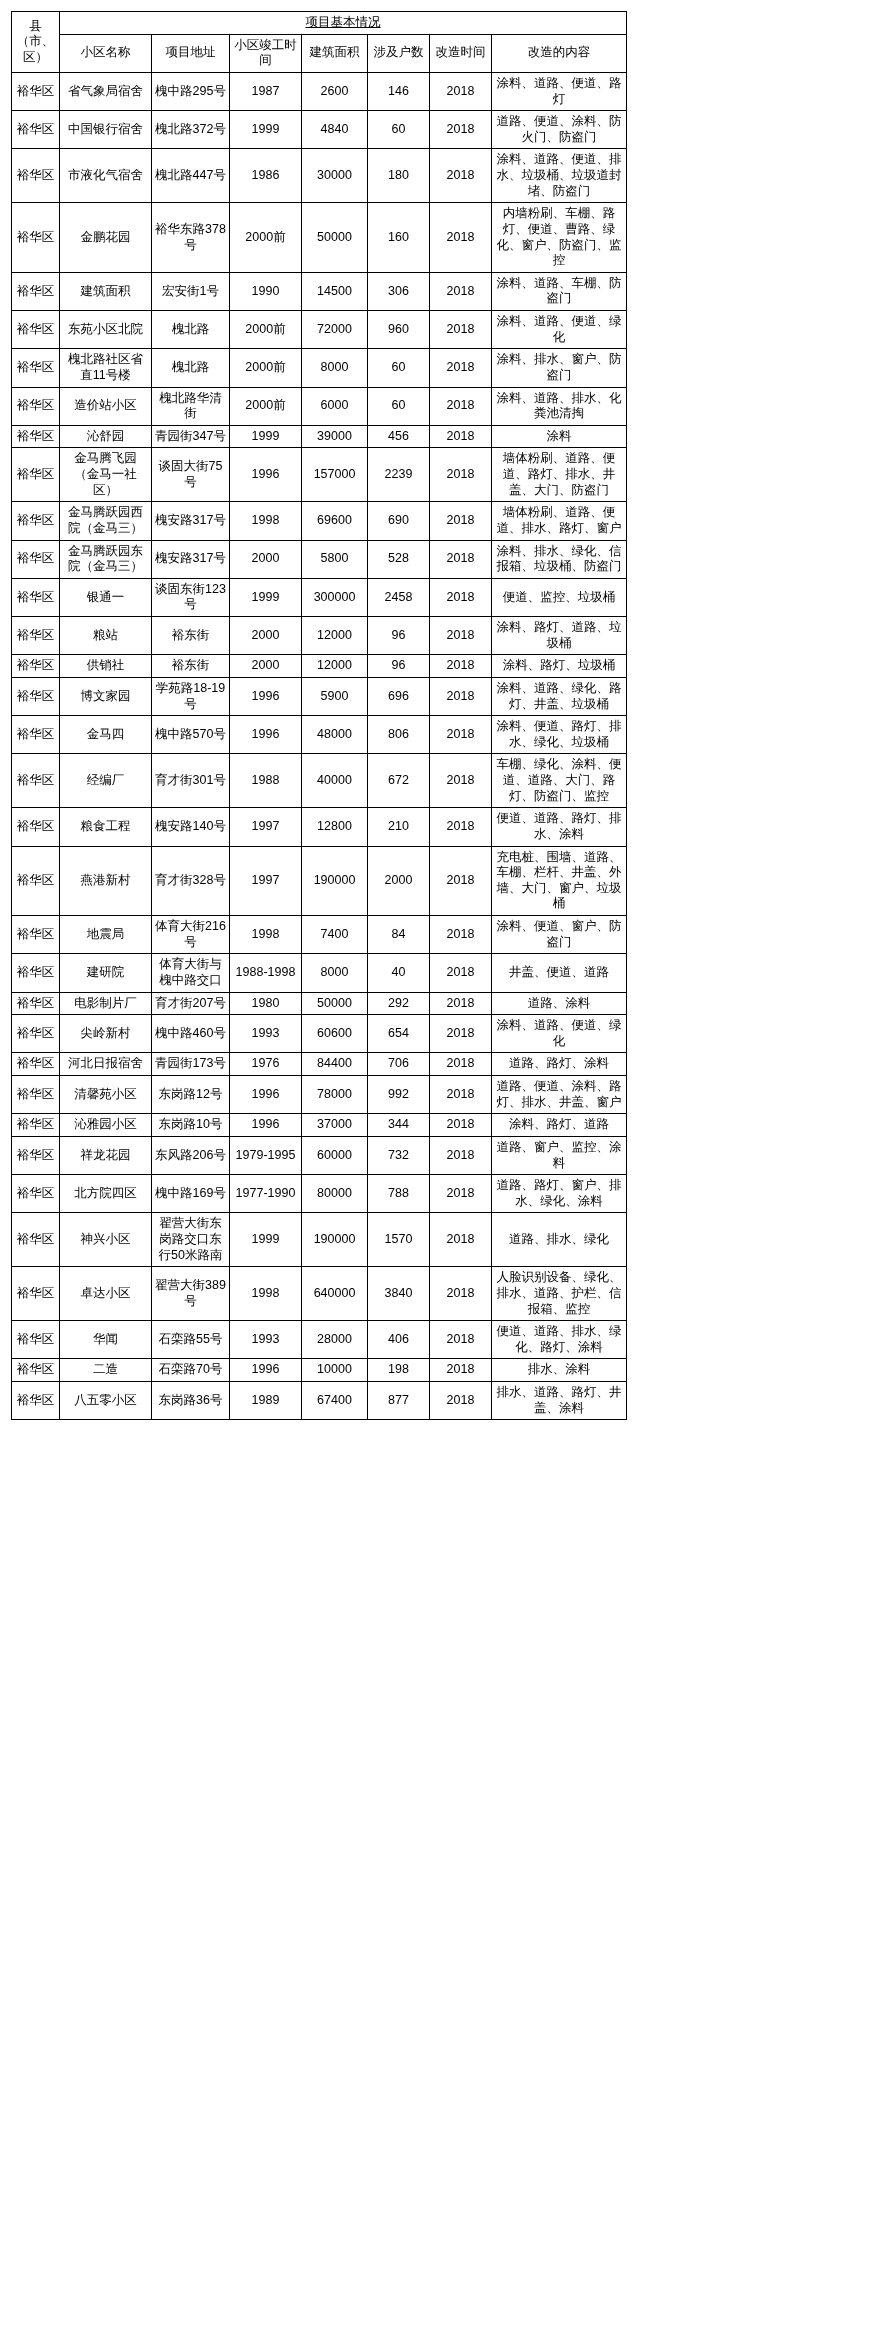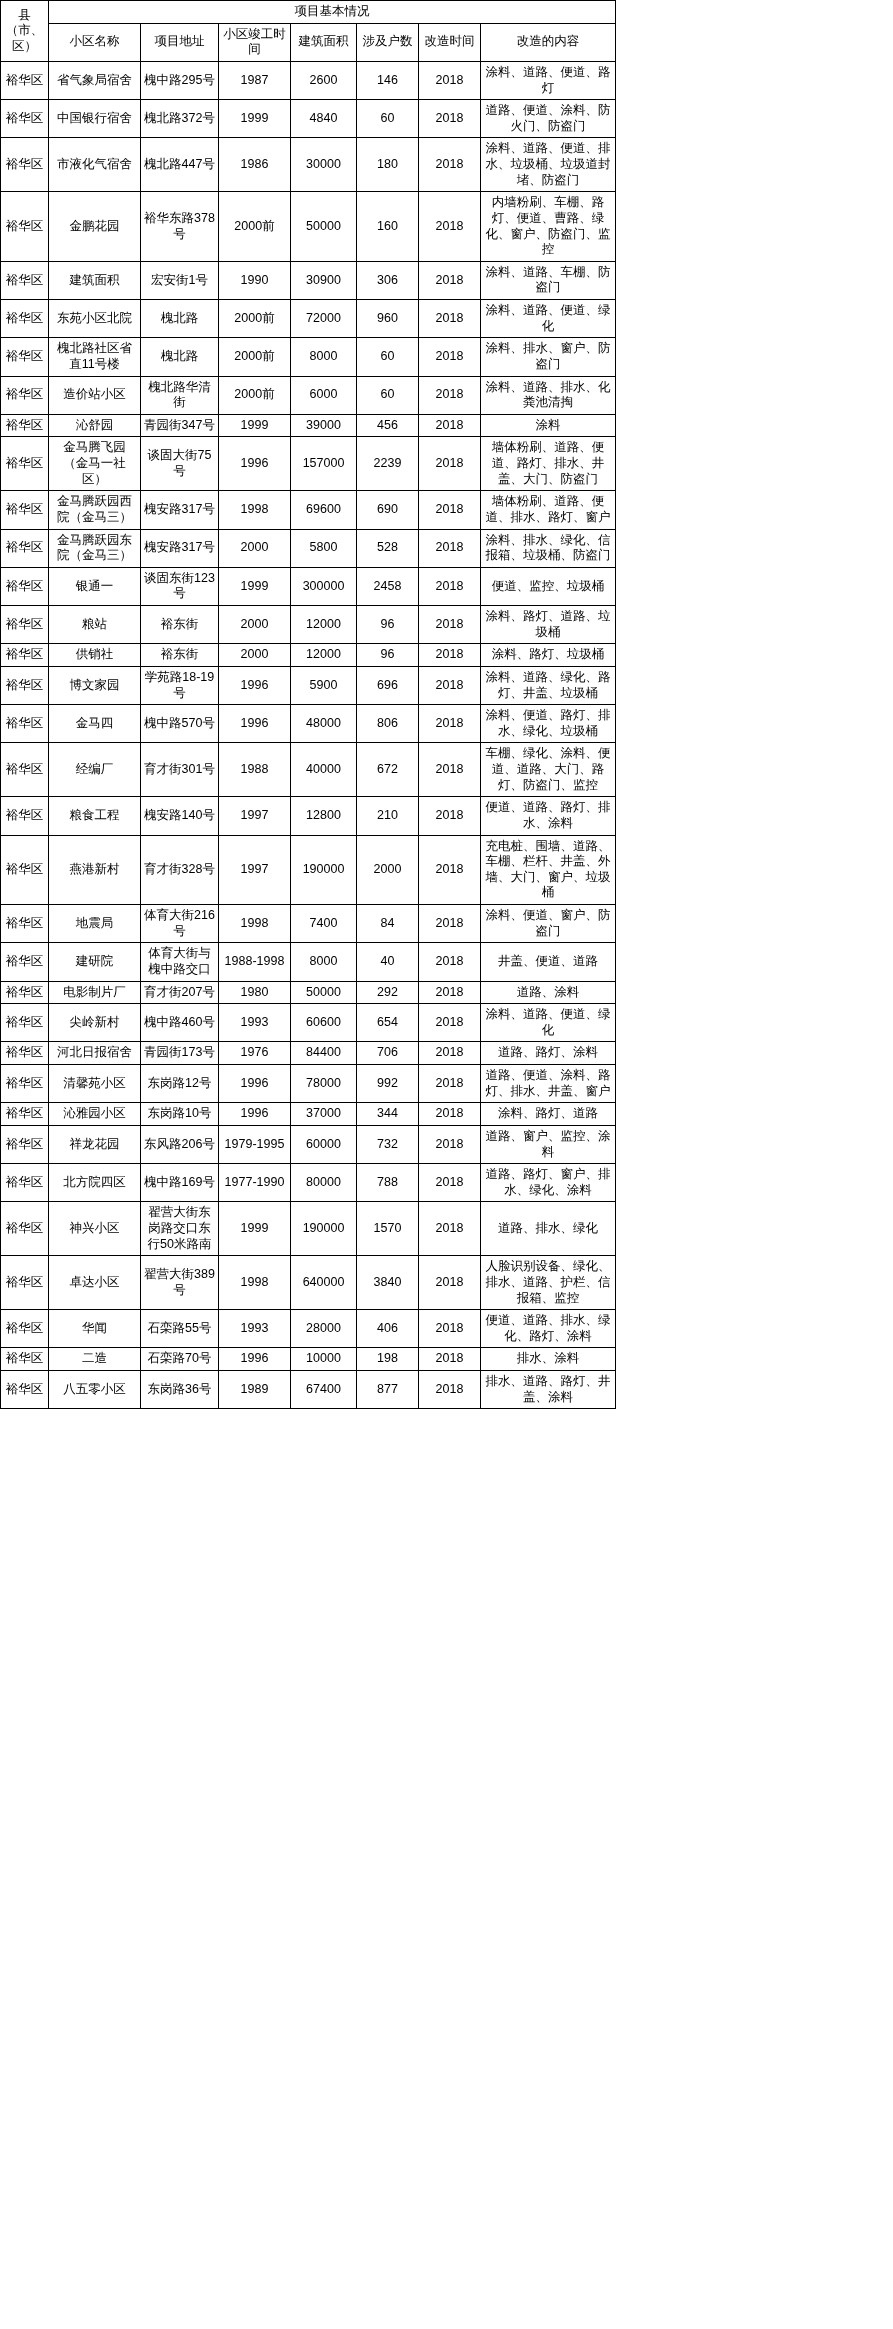--- a/index.html
+++ b/index.html
@@ -7,21 +7,21 @@
     padding: 0;
     background: #ffffff;
   }
   body {
     font-family: "Liberation Sans", sans-serif;
     color: #000000;
   }
   .sheet {
     width: 893px;
     box-sizing: border-box;
-    padding: 0;
+    padding: 11px;
     background: #ffffff;
   }
   table.grid {
     border-collapse: collapse;
     width: 615px;
     margin: 0;
     table-layout: fixed;
   }
   table.grid td, table.grid th {
     border: 1px solid #000000;
@@ -29,20 +29,21 @@
     line-height: 1.25;
     text-align: center;
     vertical-align: middle;
     padding: 3px 2px;
     font-weight: normal;
     word-wrap: break-word;
     overflow-wrap: break-word;
   }
   .hdr-group {
     font-size: 13px;
+    text-decoration: underline;
   }
   .hdr-cell {
     font-size: 13px;
   }
   
   col.c0 { width: 48px; }
   col.c1 { width: 92px; }
   col.c2 { width: 78px; }
   col.c3 { width: 72px; }
   col.c4 { width: 66px; }
@@ -119,21 +120,21 @@
           <td>50000</td>
           <td>160</td>
           <td>2018</td>
           <td>内墙粉刷、车棚、路灯、便道、曹路、绿化、窗户、防盗门、监控</td>
         </tr>
         <tr>
           <td>裕华区</td>
           <td>建筑面积</td>
           <td>宏安街1号</td>
           <td>1990</td>
-          <td>30900</td>
+          <td>14500</td>
           <td>306</td>
           <td>2018</td>
           <td>涂料、道路、车棚、防盗门</td>
         </tr>
         <tr>
           <td>裕华区</td>
           <td>东苑小区北院</td>
           <td>槐北路</td>
           <td>2000前</td>
           <td>72000</td>

